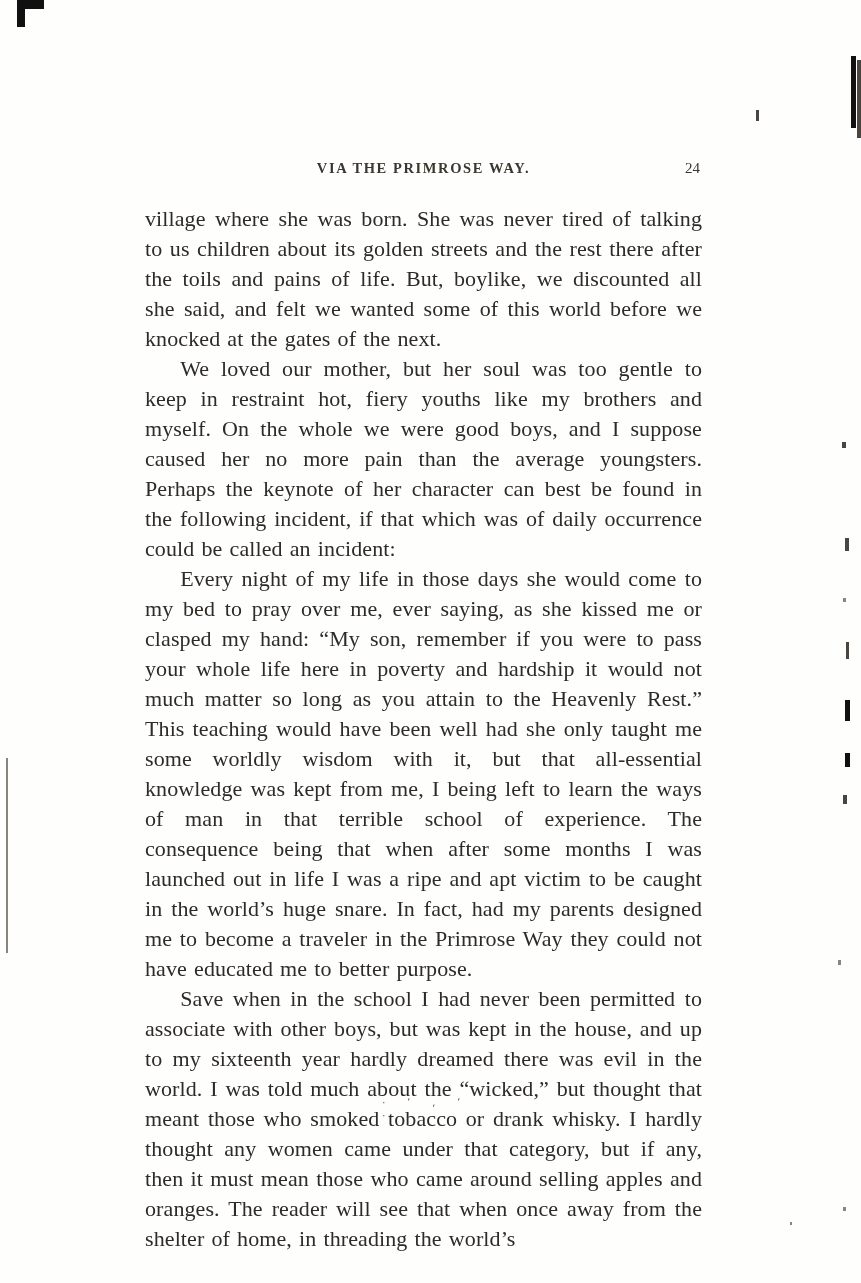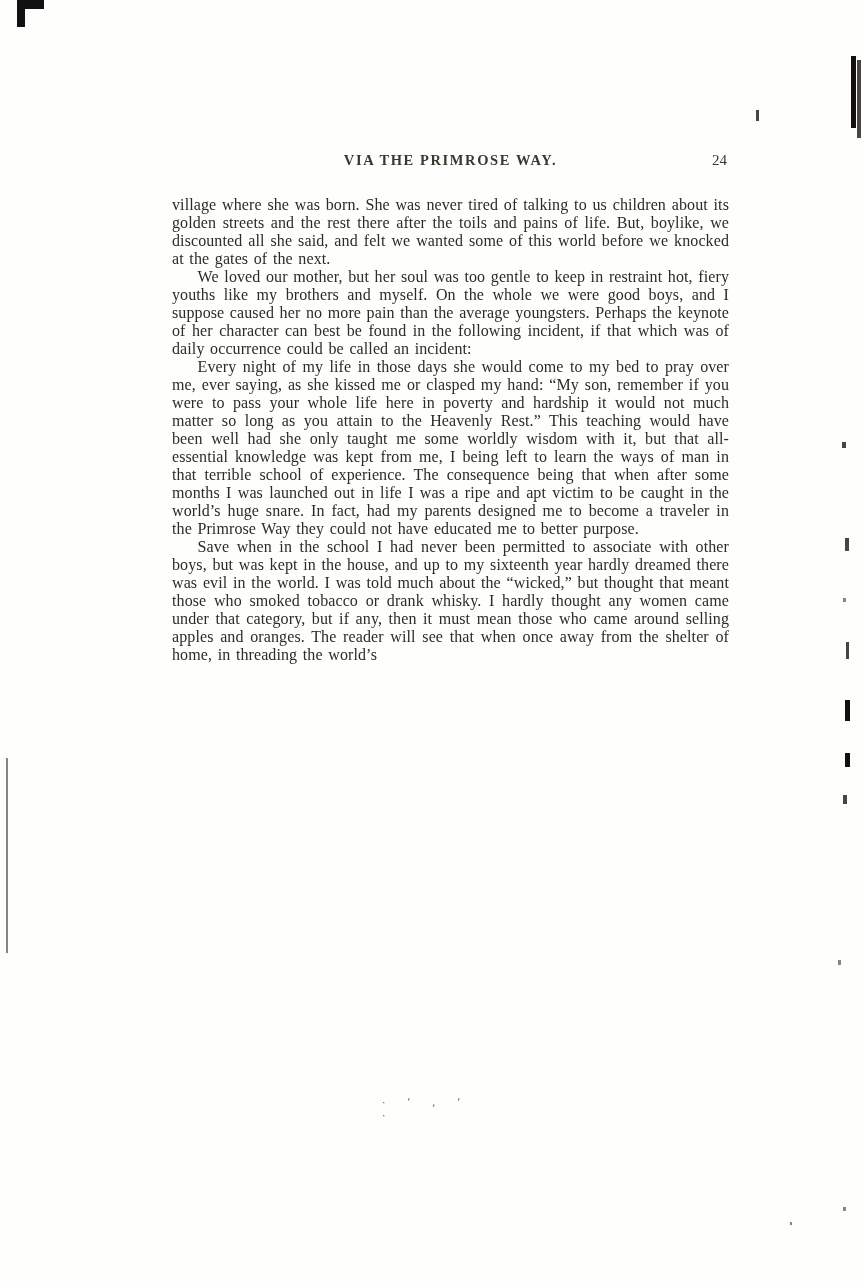--- a/index.html
+++ b/index.html
@@ -12,23 +12,22 @@
     width: 861px;
     height: 1283px;
     background: #fefefd;
     overflow: hidden;
     font-family: "Liberation Serif", "DejaVu Serif", serif;
     color: #2e2b26;
   }
   .text-column {
     position: absolute;
     left: 145px;
-    top: 152px;
+    top: 160px;
     width: 557px;
-    margin-left: 27px;
   }
   .running-header {
     position: relative;
     width: 100%;
     height: 26px;
     margin-bottom: 18px;
   }
   .running-header .title {
     position: absolute;
     left: 0;
@@ -41,22 +40,22 @@
   }
   .running-header .folio {
     position: absolute;
     right: 2px;
     top: 0;
     font-size: 15px;
     color: #3b372f;
   }
   .body-text p {
     margin: 0;
-    font-size: 16px;
-    line-height: 18px;
+    font-size: 22px;
+    line-height: 30px;
     text-align: justify;
     word-spacing: 1.5px;
     letter-spacing: 0.1px;
   }
   .body-text p.indent {
     text-indent: 1.6em;
   }
   
   .artifact {
     position: absolute;

